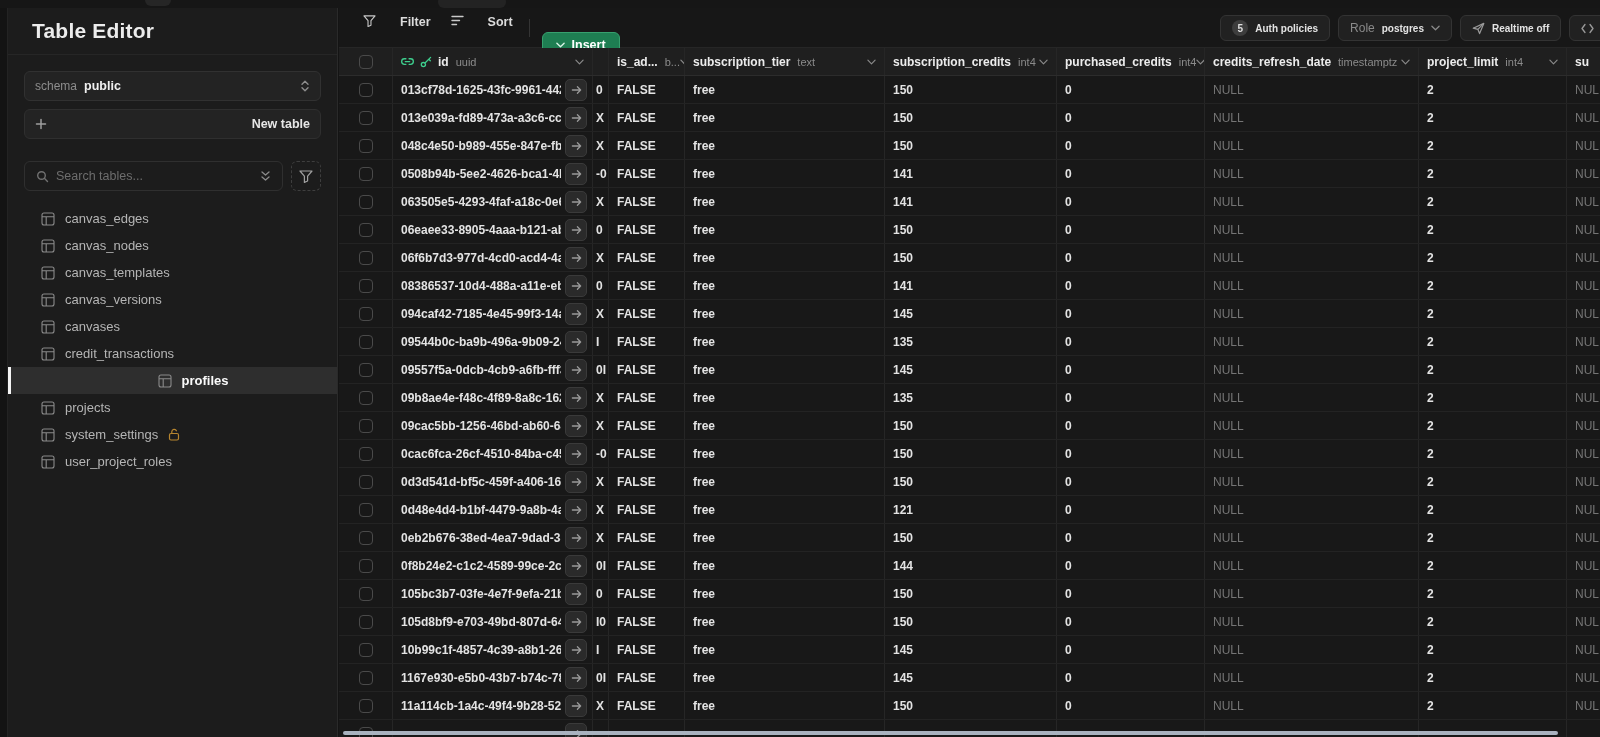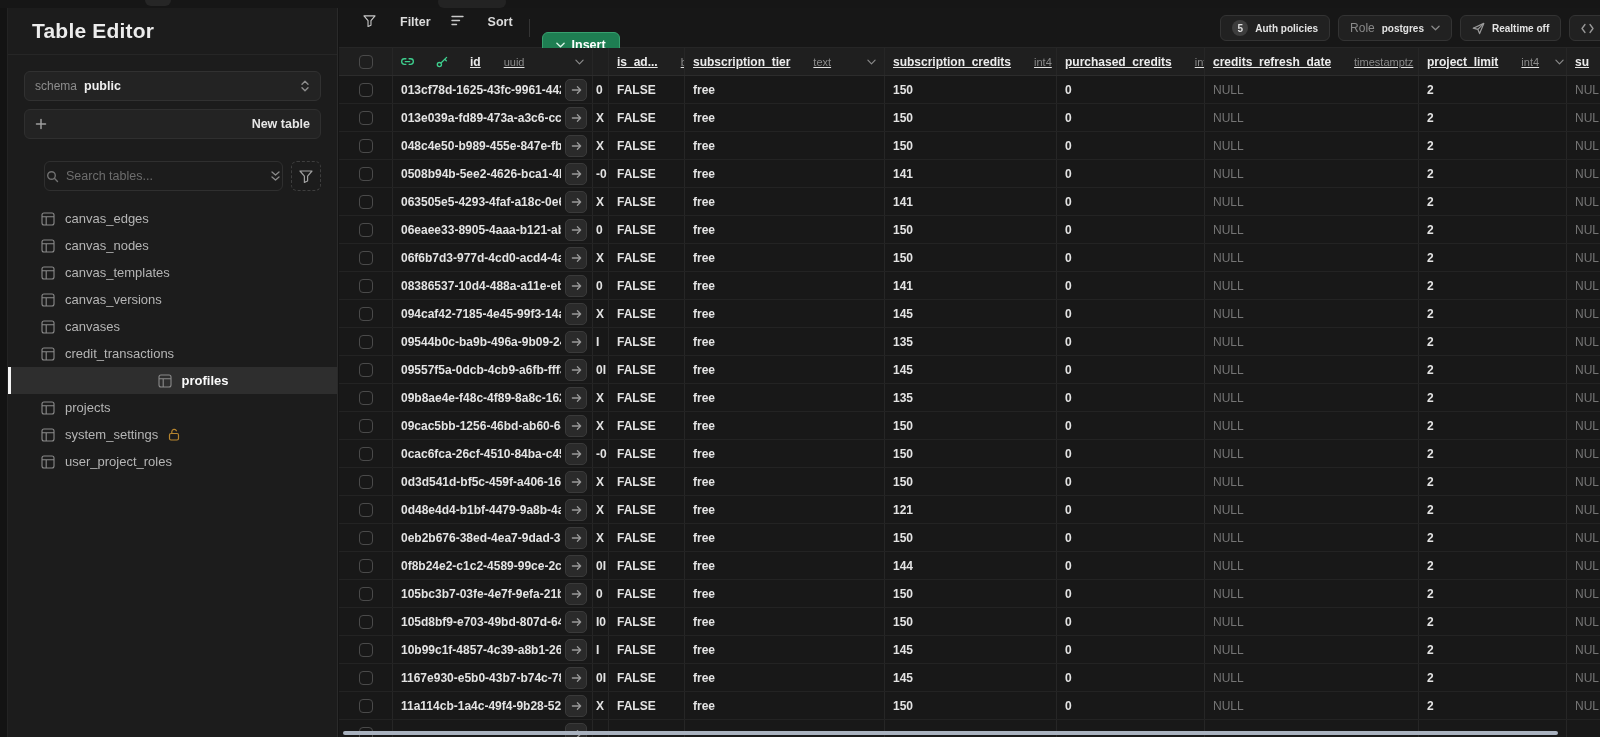--- a/index.html
+++ b/index.html
@@ -19,21 +19,21 @@
   .sb-header { height:47px; display:flex; align-items:center; padding:0 24px; border-bottom:1px solid #262626; }
   .sb-title { font-size:21px; font-weight:700; color:#ececec; letter-spacing:.2px; }
   .sb-body { padding:16px 16px 0 16px; }
   .schema-select { height:30px; background:#232323; border:1px solid #313131; border-radius:6px; display:flex; align-items:center; padding:0 10px; gap:7px; cursor:pointer; }
   .schema-label { font-size:12px; color:#8d8d8d; }
   .schema-value { font-size:12.5px; font-weight:700; color:#f0f0f0; }
   .schema-select .updown { margin-left:auto; }
   .new-table-btn { margin-top:8px; height:30px; background:#232323; border:1px solid #2f2f2f; border-radius:6px; display:flex; align-items:center; padding:0 10px; gap:9px; cursor:pointer;justify-content:space-between; }
   .new-table-label { font-size:12.5px; font-weight:700; color:#e6e6e6; }
   .search-row { margin-top:22px; display:flex; gap:8px; }
-  .search-box { flex:1; height:30px; border:1px solid #2f2f2f; border-radius:6px; display:flex; align-items:center; padding:0 1px; gap:7px; background:transparent;margin-left:20px; }
+  .search-box { flex:1; height:30px; border:1px solid #2f2f2f; border-radius:6px; display:flex; align-items:center; padding:0 11px; gap:7px; background:transparent; }
   .search-box input { flex:1; background:transparent; border:none; outline:none; color:#cfcfcf; font-size:12.5px; font-family:"Liberation Sans",sans-serif; }
   .search-box input::placeholder { color:#6d6d6d; }
   .sb-filter-btn { width:30px; height:30px; border:1px dashed #3e3e3e; border-radius:6px; display:flex; align-items:center; justify-content:center; cursor:pointer; background:transparent; }
   .table-list { margin-top:14px; }
   .side-item { position:relative; height:27px; display:flex; align-items:center; gap:10px; padding-left:17px; cursor:pointer; }
   .side-item .lbl { font-size:13px; color:#b5b5b5; }
   .side-item.selected { background:#2e2e2e; margin-left:-16px; margin-right:-16px; padding-left:41px;justify-content:center; }
   .side-item.selected .lbl { color:#fafafa; font-weight:700; }
   .side-item.selected .sel-bar { position:absolute; left:0; top:0; width:3px; height:100%; background:#f5f5f5; }
 
@@ -51,21 +51,21 @@
   .tb-chip { display:flex; align-items:center; gap:7px; height:26px; padding:0 11px; border-radius:6px; background:#212121; border:1px solid #333333; cursor:pointer; white-space:nowrap; }
   .tb-chip .strong { font-size:10px; font-weight:700; color:#e3e3e3; }
   .tb-chip .muted { font-size:12px; color:#8a8a8a; }
   .count-badge { width:16px; height:16px; border-radius:50%; background:#3d3d3d; color:#dedede; font-size:10px; font-weight:700; display:flex; align-items:center; justify-content:center; }
 
   
   .grid-header { position:absolute; top:40px; left:0; height:28px; display:flex; background:#1f1f1f; border-bottom:1px solid #2c2c2c; z-index:2; }
   .grid-body { position:absolute; top:68px; left:0; right:-8px; bottom:0; overflow:hidden; }
   .grid-row { display:flex; height:28px; border-bottom:1px solid #232323; background:#181818; }
   .cell, .hcell { flex:none; display:flex; align-items:center; border-right:1px solid #262626; overflow:hidden; padding-left:8px; }
-  .hcell { gap:16px;text-decoration:underline; }
+  .hcell { gap:0; }
   .hname { font-size:12px; font-weight:700; color:#ececec; white-space:nowrap; }
   .htype { font-size:11px; color:#8b8b8b; margin-left:7px; white-space:nowrap; }
   .hchev { margin-left:auto; margin-right:8px; flex:none; }
   .col-check { width:54px; justify-content:center; padding-left:0; }
   .col-id { width:200px; position:relative; }
   .col-sliver { width:16px; padding-left:3px; }
   .col-is_admin { width:76px; }
   .col-subscription_tier { width:200px; }
   .col-subscription_credits { width:172px; }
   .col-purchased_credits { width:148px; }

